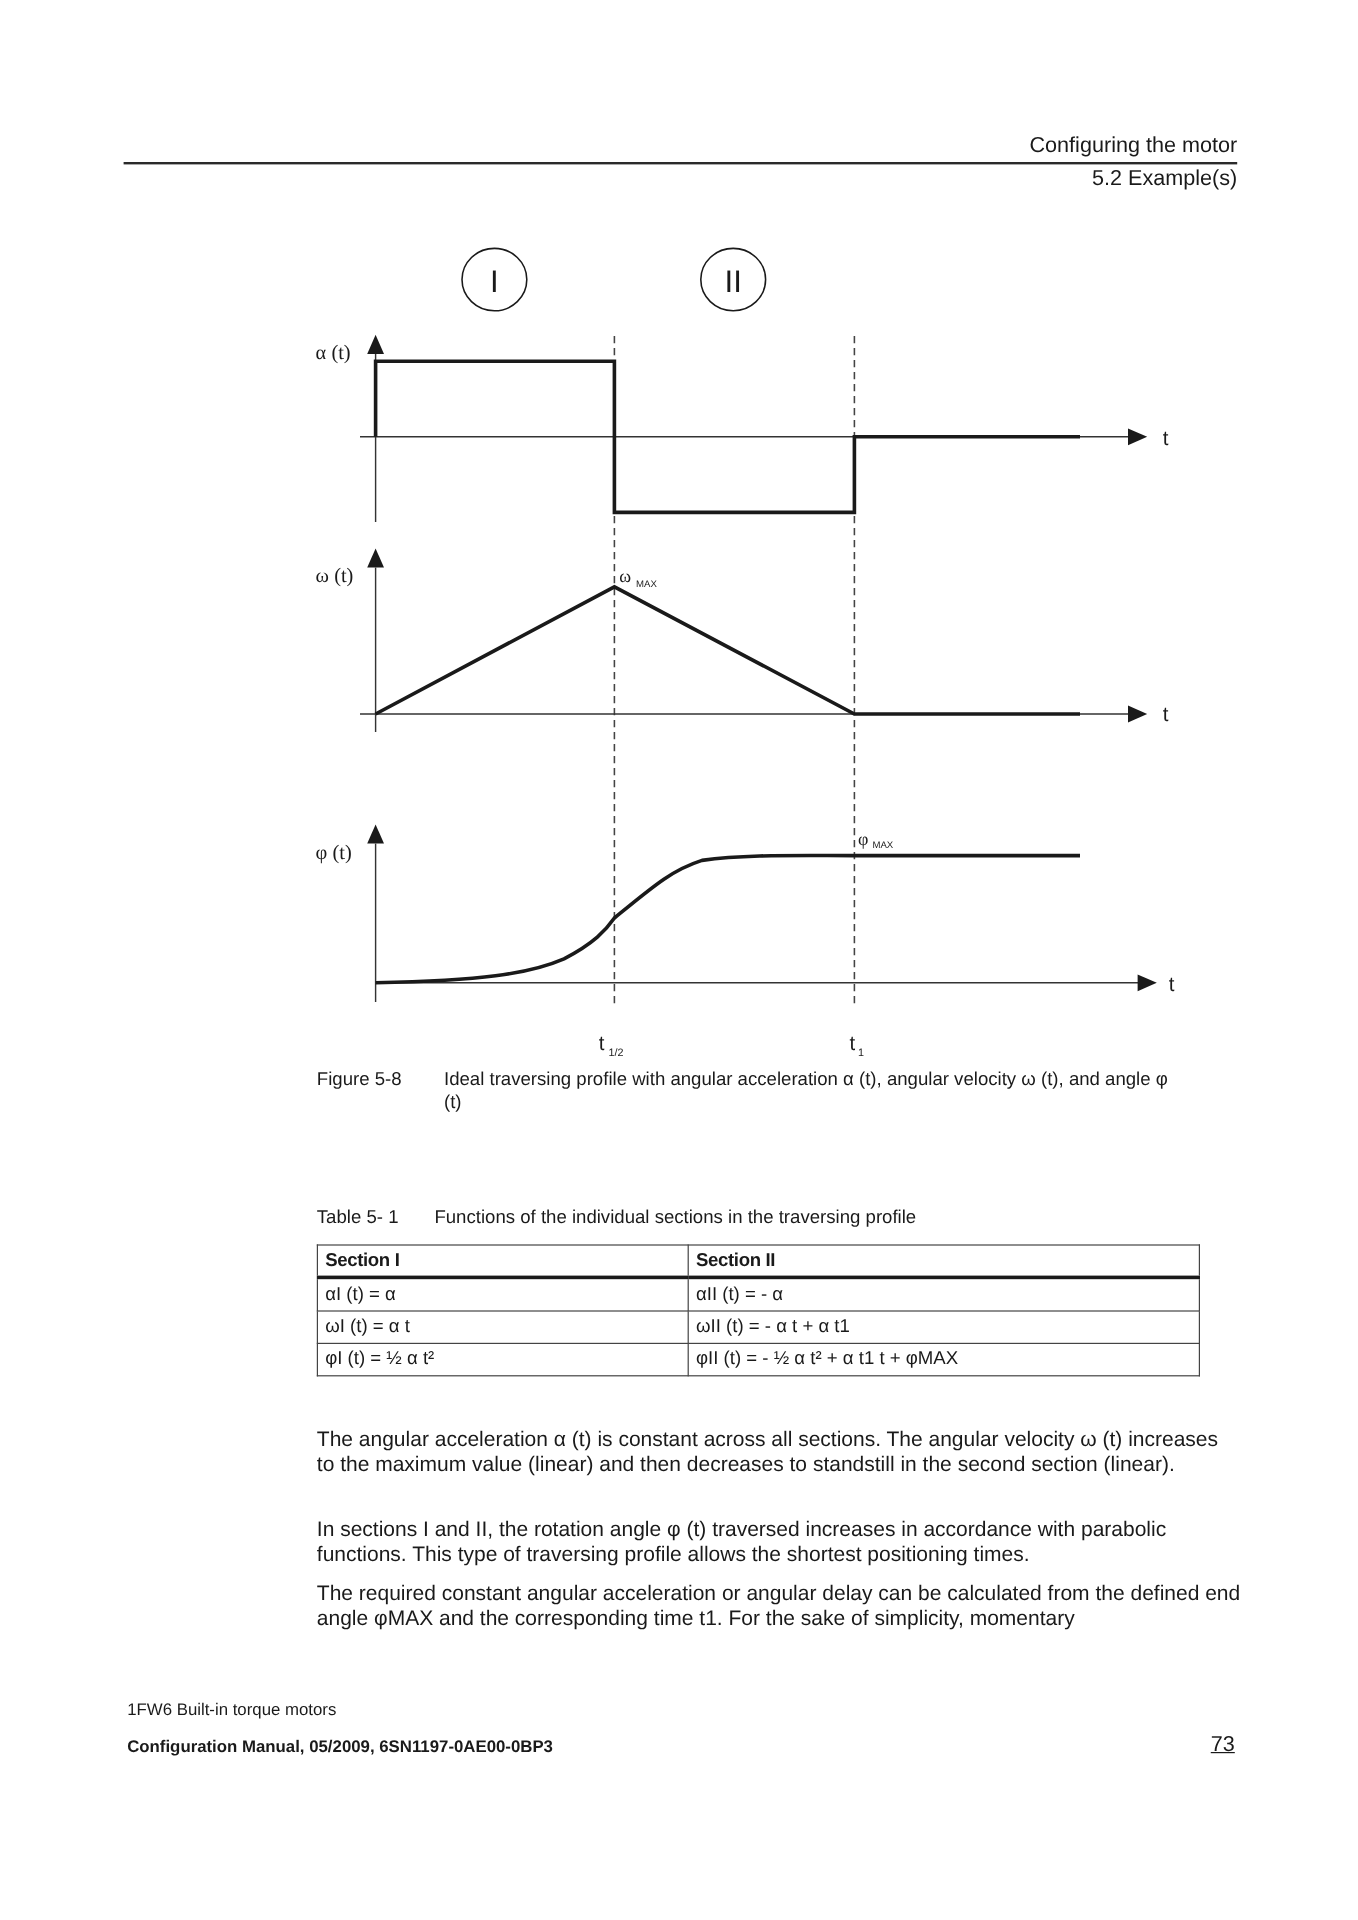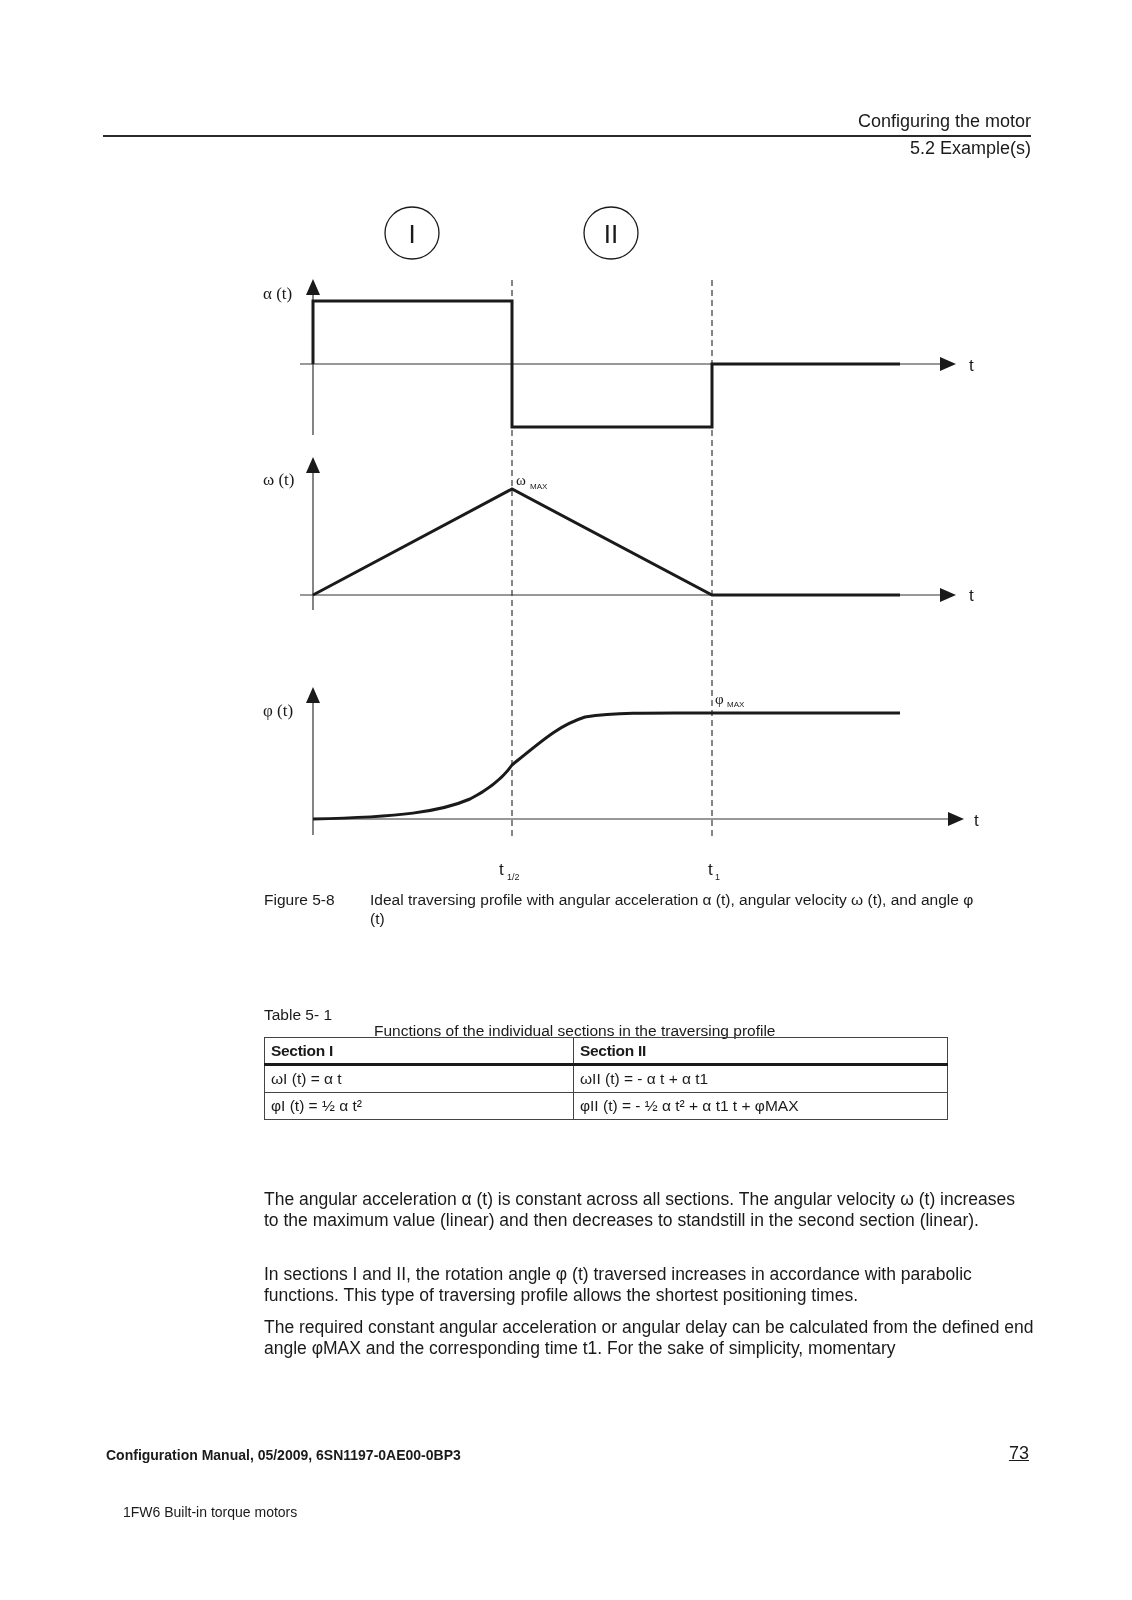--- a/index.html
+++ b/index.html
@@ -8,28 +8,28 @@
   .abs { position: absolute; }
   .hdr-line { left: 103px; top: 135px; width: 928px; height: 1.5px; background: #2a2a2a; }
   .hdr-title { right: 101px; top: 111px; font-size: 18px; white-space: nowrap; }
   .hdr-sub { right: 101px; top: 138px; font-size: 18px; white-space: nowrap; }
   svg text { font-family: "Liberation Serif", serif; fill: #1a1a1a; }
   svg text.sans { font-family: "Liberation Sans", sans-serif; }
   .caption { left: 264px; top: 890px; font-size: 15.5px; line-height: 19px; }
   .caption .num { position: absolute; left: 0; top: 0; white-space: nowrap; text-align: right; }
   .caption .txt { position: absolute; left: 106px; top: 0; width: 620px; }
   .tcap { left: 264px; top: 1006px; font-size: 15.5px; white-space: nowrap; }
-  .tcap .txt { position: absolute; left: 110px; top: 0; margin-top: 16px; }
-  table.fn { position: absolute; left: 264px; top: 1037px; width: 684px; border-collapse: collapse;
+  .tcap .txt { position: absolute; left: 98px; top: 0; }
+  table.fn { position: absolute; left: 264px; top: 1037px; width: 736px; border-collapse: collapse;
              font-size: 15.5px; }
   table.fn th, table.fn td { border: 1px solid #444; text-align: left; padding: 0 6px; height: 26px; }
   table.fn th { font-weight: bold; border-bottom: 3px solid #1a1a1a; height: 25px; letter-spacing: -0.3px; }
   table.fn th:first-child, table.fn td:first-child { width: 296px; }
   .para { left: 264px; width: 770px; font-size: 17.5px; line-height: 21px; }
-  .foot1 { left: 106px; top: 1504px; font-size: 14px; white-space: nowrap; margin-left: 17px; }
+  .foot1 { left: 106px; top: 1416px; font-size: 14px; white-space: nowrap; }
   .foot2 { left: 106px; top: 1447px; font-size: 14px; white-space: nowrap; font-weight: bold; }
   .pgnum { right: 103px; top: 1443px; font-size: 18px; white-space: nowrap; text-decoration: underline; }
 </style>
 </head>
 <body>
 
 <div class="abs hdr-title">Configuring the motor</div>
 <div class="abs hdr-line"></div>
 <div class="abs hdr-sub">5.2 Example(s)</div>
 
@@ -103,20 +103,24 @@
 
 <table class="fn">
   <thead>
     <tr>
       <th>Section I</th>
       <th>Section II</th>
     </tr>
   </thead>
   <tbody>
     <tr>
+      <td>αI (t) = α</td>
+      <td>αII (t) = - α</td>
+    </tr>
+    <tr>
       <td>ωI (t) = α t</td>
       <td>ωII (t) = - α t + α t1</td>
     </tr>
     <tr>
       <td>φI (t) = ½ α t²</td>
       <td>φII (t) = - ½ α t² + α t1 t + φMAX</td>
     </tr>
   </tbody>
 </table>
 

